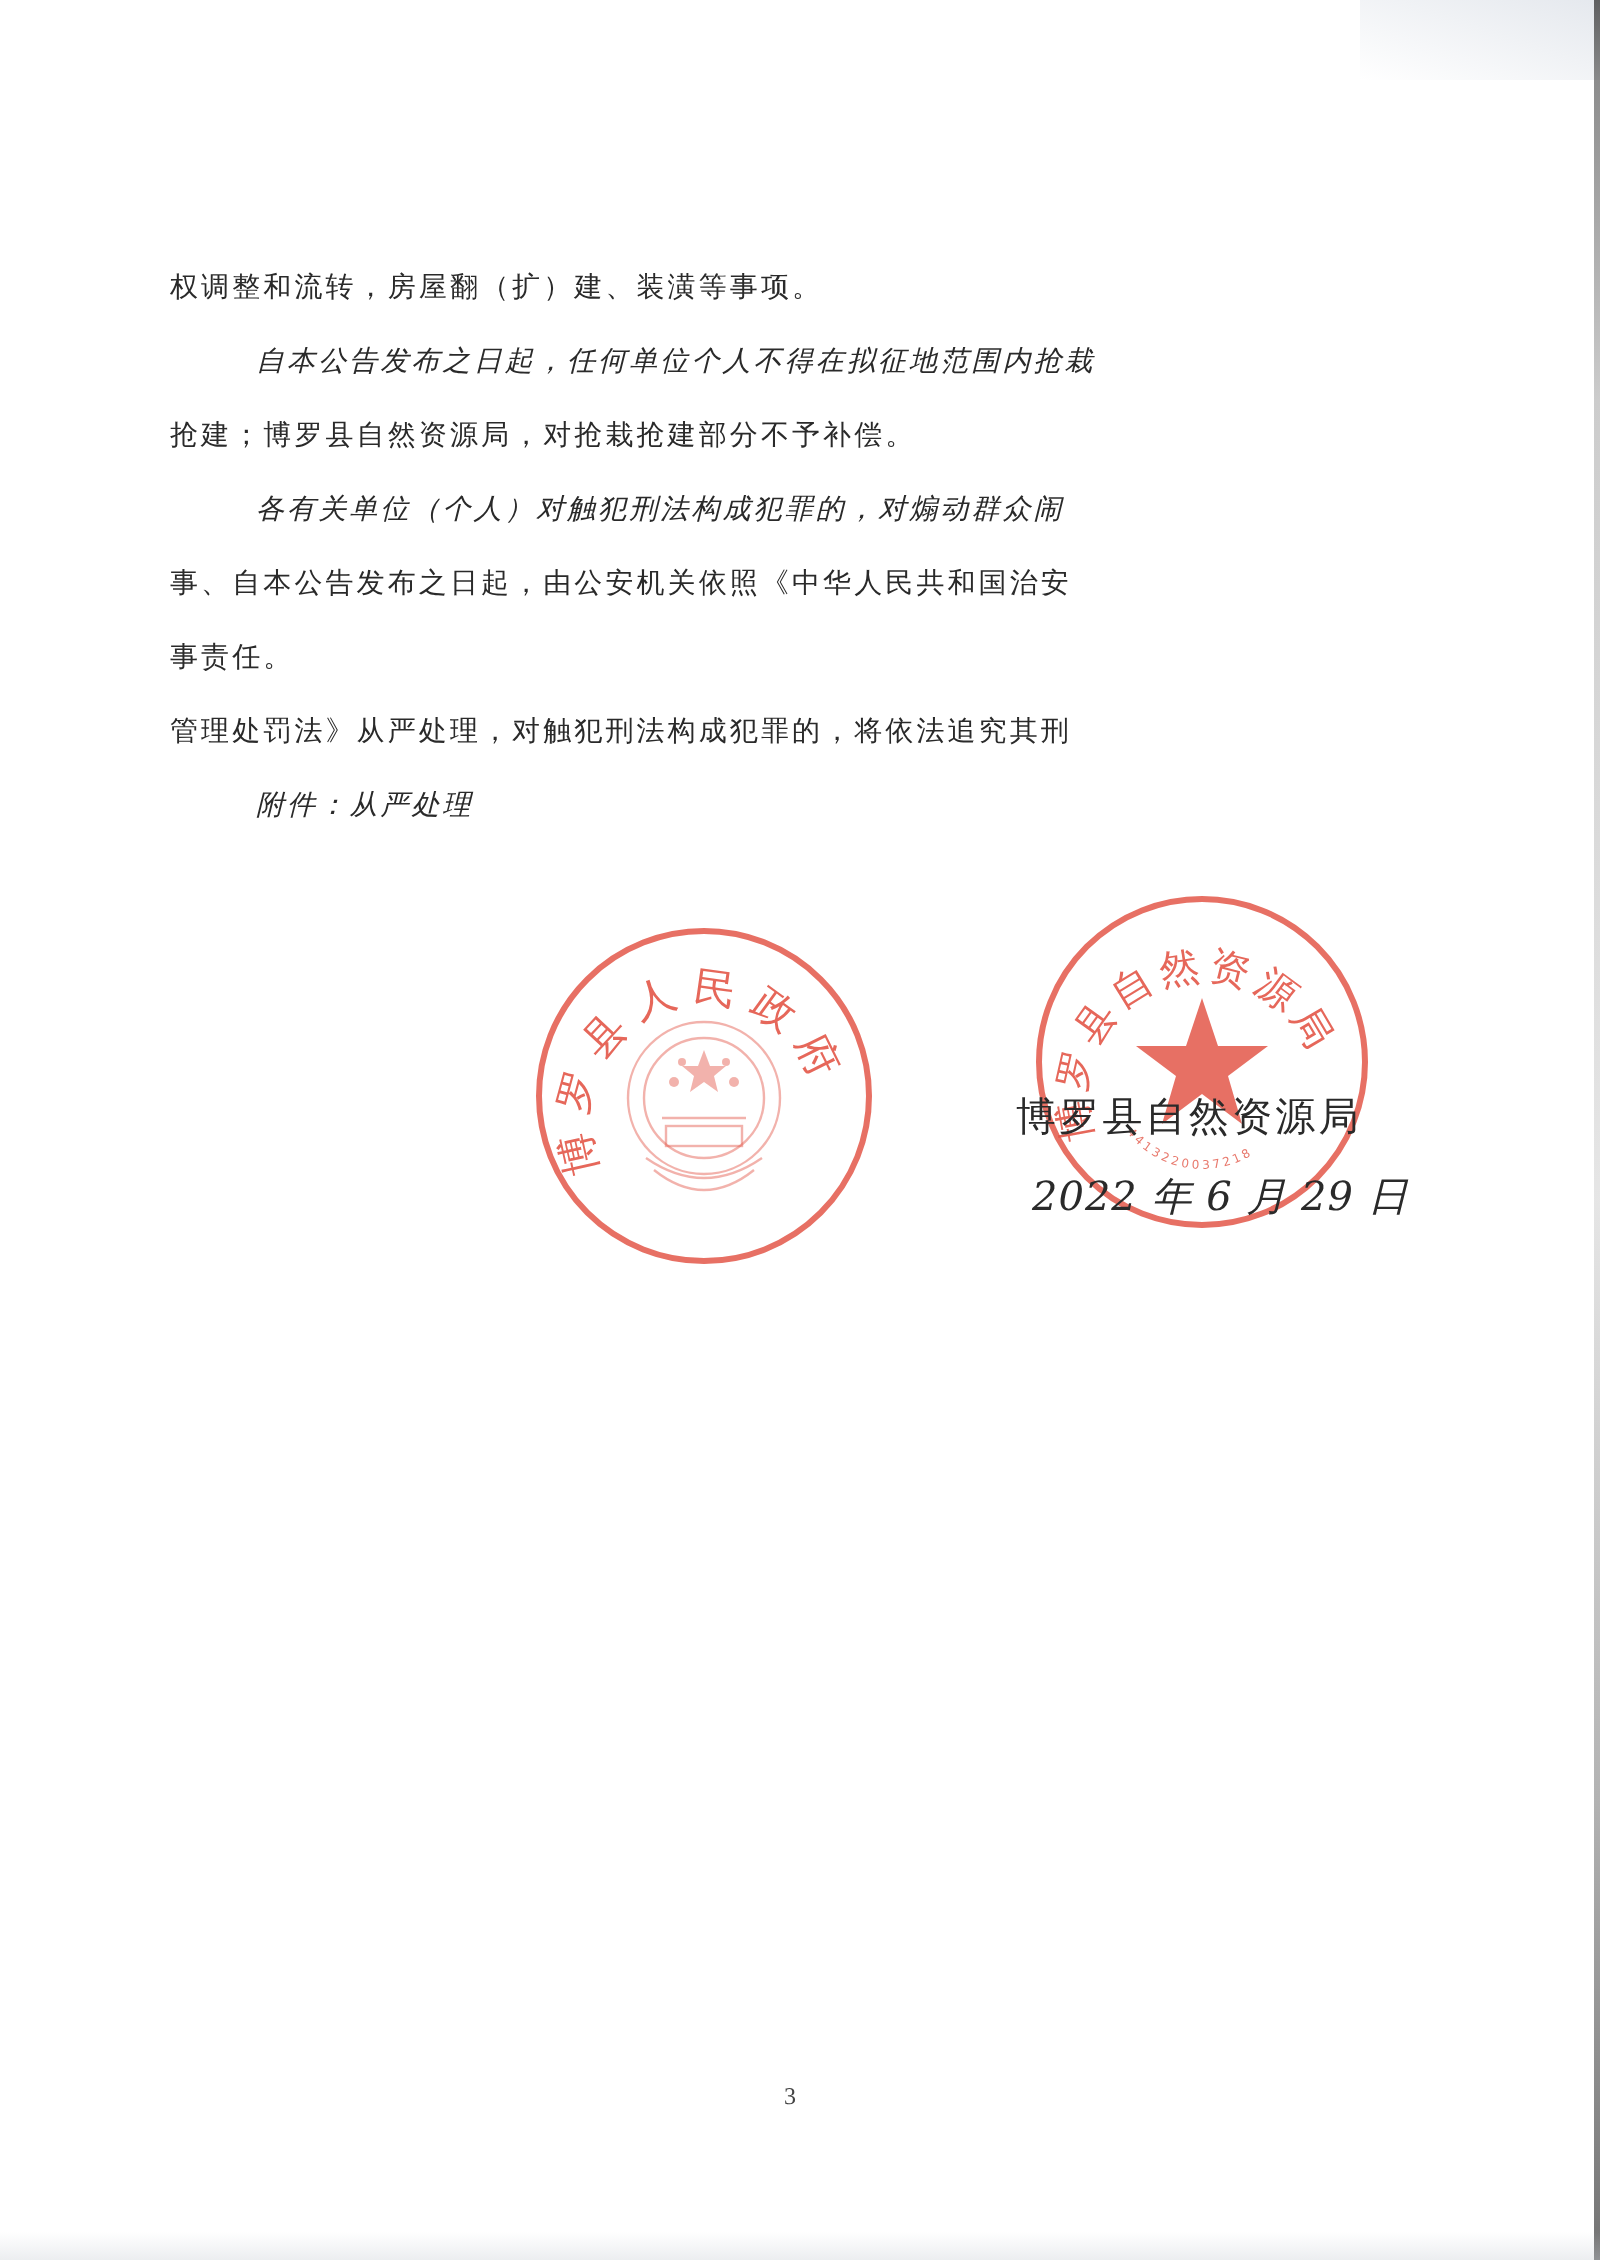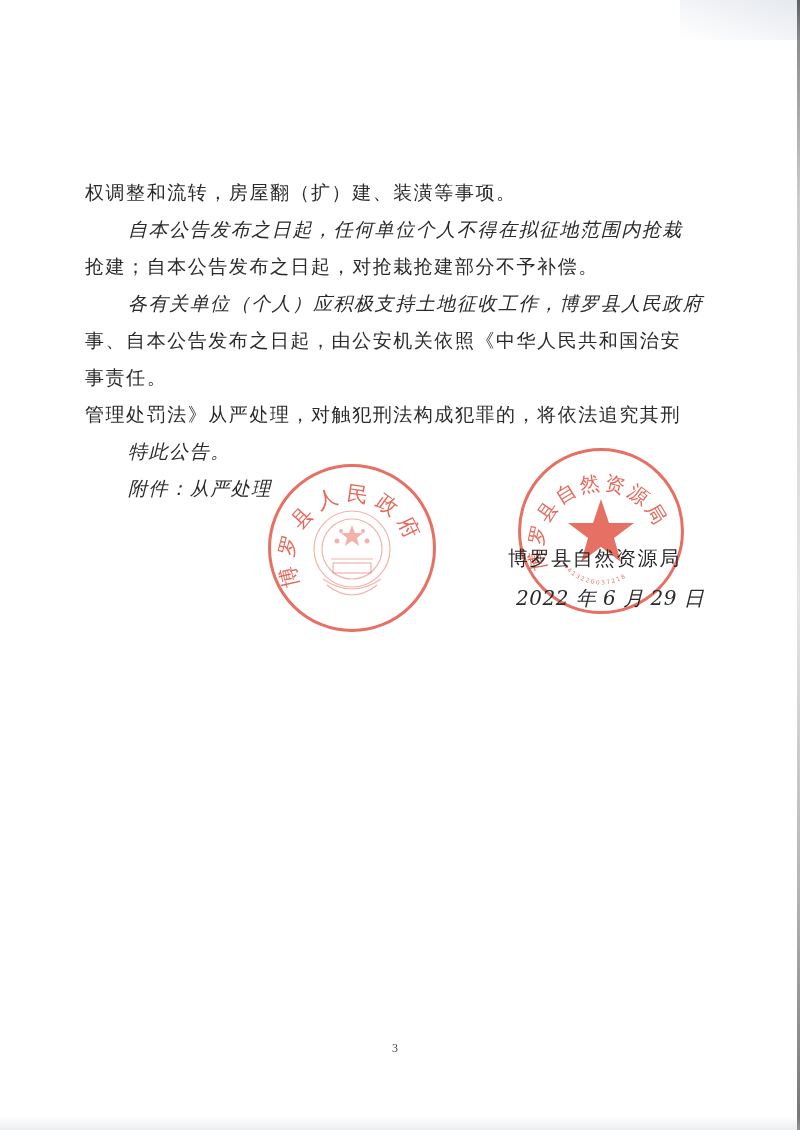--- a/index.html
+++ b/index.html
@@ -38,24 +38,23 @@
       position: absolute;
       left: 0; bottom: 0;
       width: 800px; height: 14px;
       background: linear-gradient(to top, rgba(200,205,212,0.35), rgba(255,255,255,0));
     }
     .body-text {
       position: absolute;
       left: 85px;
       top: 126px;
       width: 630px;
-      font-size: 19px;
+      font-size: 14px;
       letter-spacing: 1.55px;
       line-height: 37px;
-      margin-top: 48px;
     }
     .line {
       display: block;
       white-space: nowrap;
       height: 37px;
     }
     .indent { padding-left: 43px; font-style: italic; }
 
     .seal {
       position: absolute;
@@ -103,26 +102,25 @@
 <body>
 
 <div class="page">
   <div class="scan-shade-top"></div>
   <div class="scan-edge-right"></div>
   <div class="scan-shade-bottom"></div>
 
   <div class="body-text">
     <span class="line">权调整和流转，房屋翻（扩）建、装潢等事项。</span>
     <span class="line indent">自本公告发布之日起，任何单位个人不得在拟征地范围内抢栽</span>
-    <span class="line">抢建；自本公告发布之日起，对抢栽抢建部分不予补偿。</span>
-    <span class="line indent">各有关单位（个人）应积极支持土地征收工作，博罗县人民政府</span>
+    <span class="line">抢建；博罗县自然资源局，对抢栽抢建部分不予补偿。</span>
+    <span class="line indent">各有关单位（个人）对触犯刑法构成犯罪的，对煽动群众闹</span>
     <span class="line">事、自本公告发布之日起，由公安机关依照《中华人民共和国治安</span>
     <span class="line">事责任。</span>
     <span class="line">管理处罚法》从严处理，对触犯刑法构成犯罪的，将依法追究其刑</span>
-    <span class="line indent">特此公告。</span>
     <span class="line indent">附件：从严处理</span>
   </div>
 
   <div class="seal seal-gov">
     <svg width="162" height="162" viewBox="0 0 162 162">
       <defs>
         <path id="arcGov" d="M 30 120 A 58 58 0 1 1 132 120"></path>
       </defs>
       <g fill="none" stroke="rgba(224,72,56,0.45)" stroke-width="1.2">
         <circle cx="81" cy="82" r="38"></circle>

